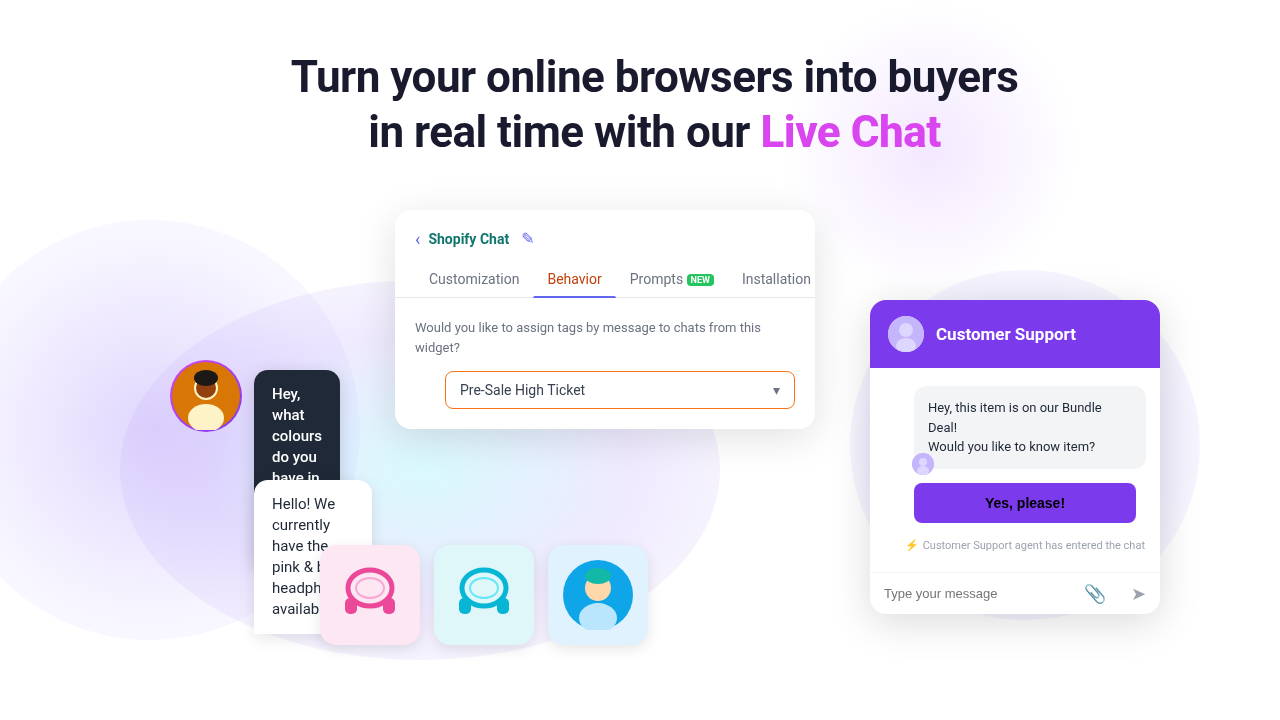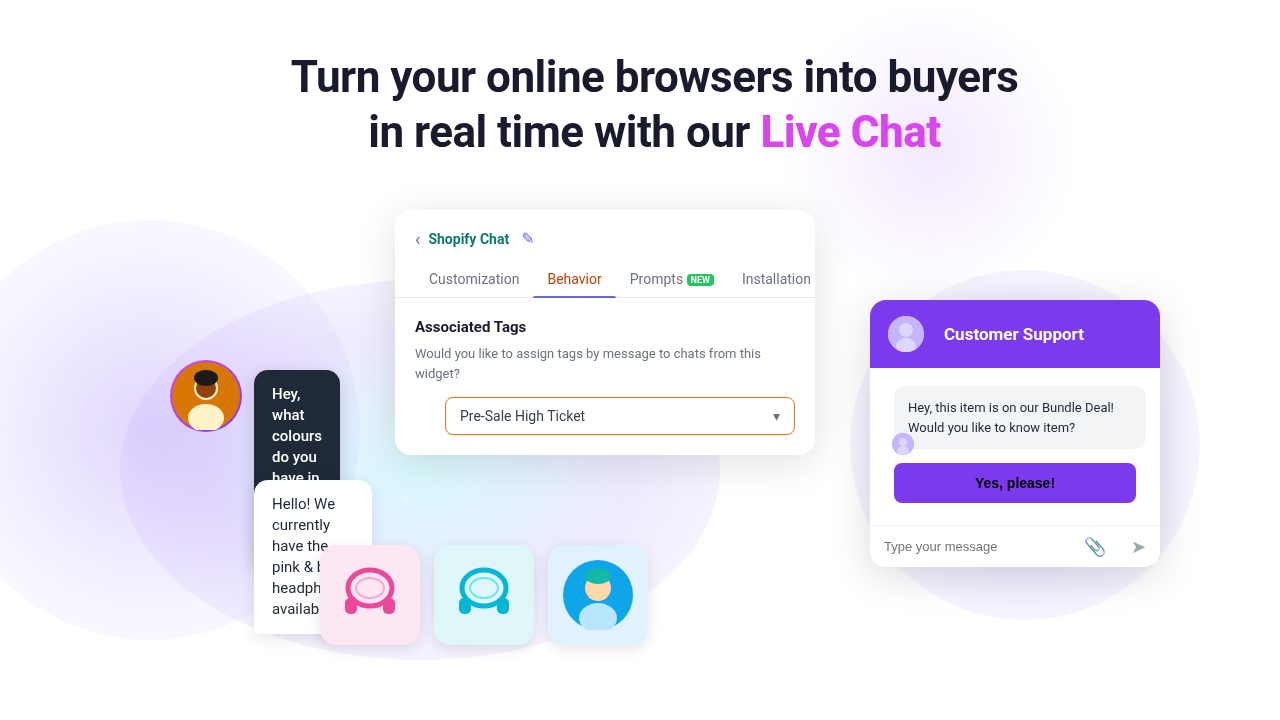--- a/index.html
+++ b/index.html
@@ -283,24 +283,24 @@
       display: flex;
       align-items: center;
       justify-content: center;
       overflow: hidden;
       flex-shrink: 0;
     }
     .cs-title {
       font-size: 17px;
       font-weight: 700;
       color: #ffffff;
-      margin-left: 8px;
     }
     .cs-body {
       padding: 18px 14px 10px;
+      margin-left: 20px;
     }
     .cs-message-bubble {
       background: #f3f4f6;
       border-radius: 12px 12px 12px 2px;
       padding: 12px 14px;
       font-size: 13px;
       color: #1f2937;
       line-height: 1.5;
       margin-bottom: 8px;
       position: relative;
@@ -389,21 +389,20 @@
     <span class="shopify-title">Shopify Chat</span>
     <span class="edit-icon">✎</span>
   </div>
   <div class="shopify-tabs">
     <div class="tab-item">Customization</div>
     <div class="tab-item active">Behavior</div>
     <div class="tab-item">Prompts <span class="tab-new-badge">NEW</span></div>
     <div class="tab-item">Installation</div>
   </div>
   <div class="shopify-body">
-    <div class="section-label">Associated Tags</div>
     <div class="section-desc">Would you like to assign tags by message to chats from this widget?</div>
     <div class="dropdown-select">
       <span>Pre-Sale High Ticket</span>
       <span class="dropdown-chevron">▾</span>
     </div>
   </div>
 </div>
 
 <div class="chat-user-area">
   <div class="user-avatar">
@@ -469,19 +468,22 @@
       <div>Would you like to know item?</div>
       <div class="cs-message-avatar">
         <svg width="22" height="22" viewBox="0 0 22 22">
           <circle cx="11" cy="11" r="11" fill="#c4b5fd"></circle>
           <circle cx="11" cy="9" r="4" fill="#ddd6fe"></circle>
           <ellipse cx="11" cy="18" rx="6" ry="5" fill="#ddd6fe"></ellipse>
         </svg>
       </div>
     </div>
     <button class="cs-yes-btn">Yes, please!</button>
+    <div class="cs-status">
+      <span class="cs-status-dot">⚡</span><span>Customer Support agent has entered the chat</span>
+    </div>
   </div>
   <div class="cs-input-area">
     <input class="cs-input" type="text" placeholder="Type your message" style="">
     <span class="cs-attach-icon">📎</span>
     <span class="cs-send-icon">➤</span>
   </div>
 </div>
 
 </body></html>

